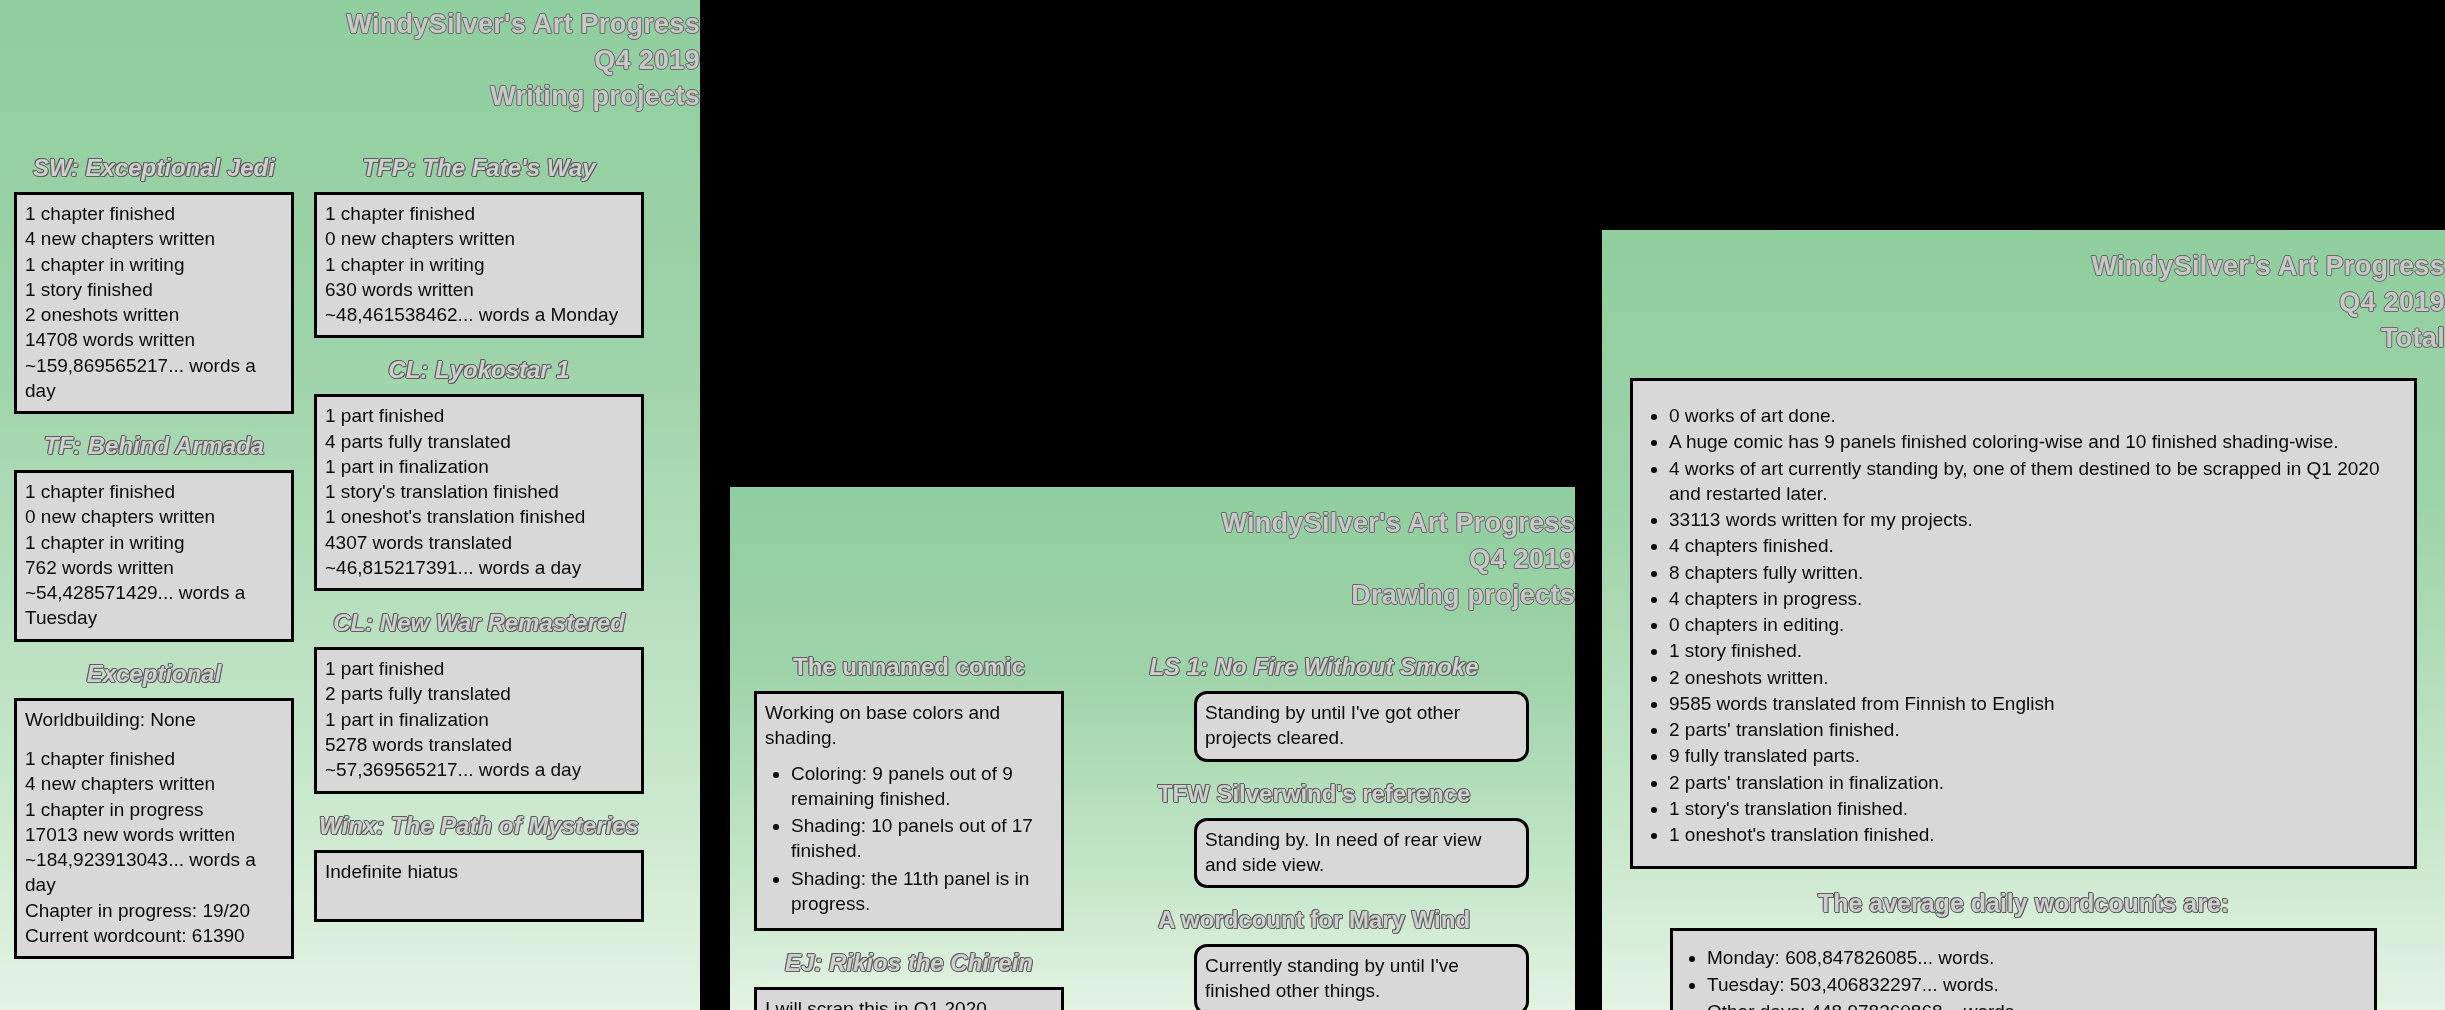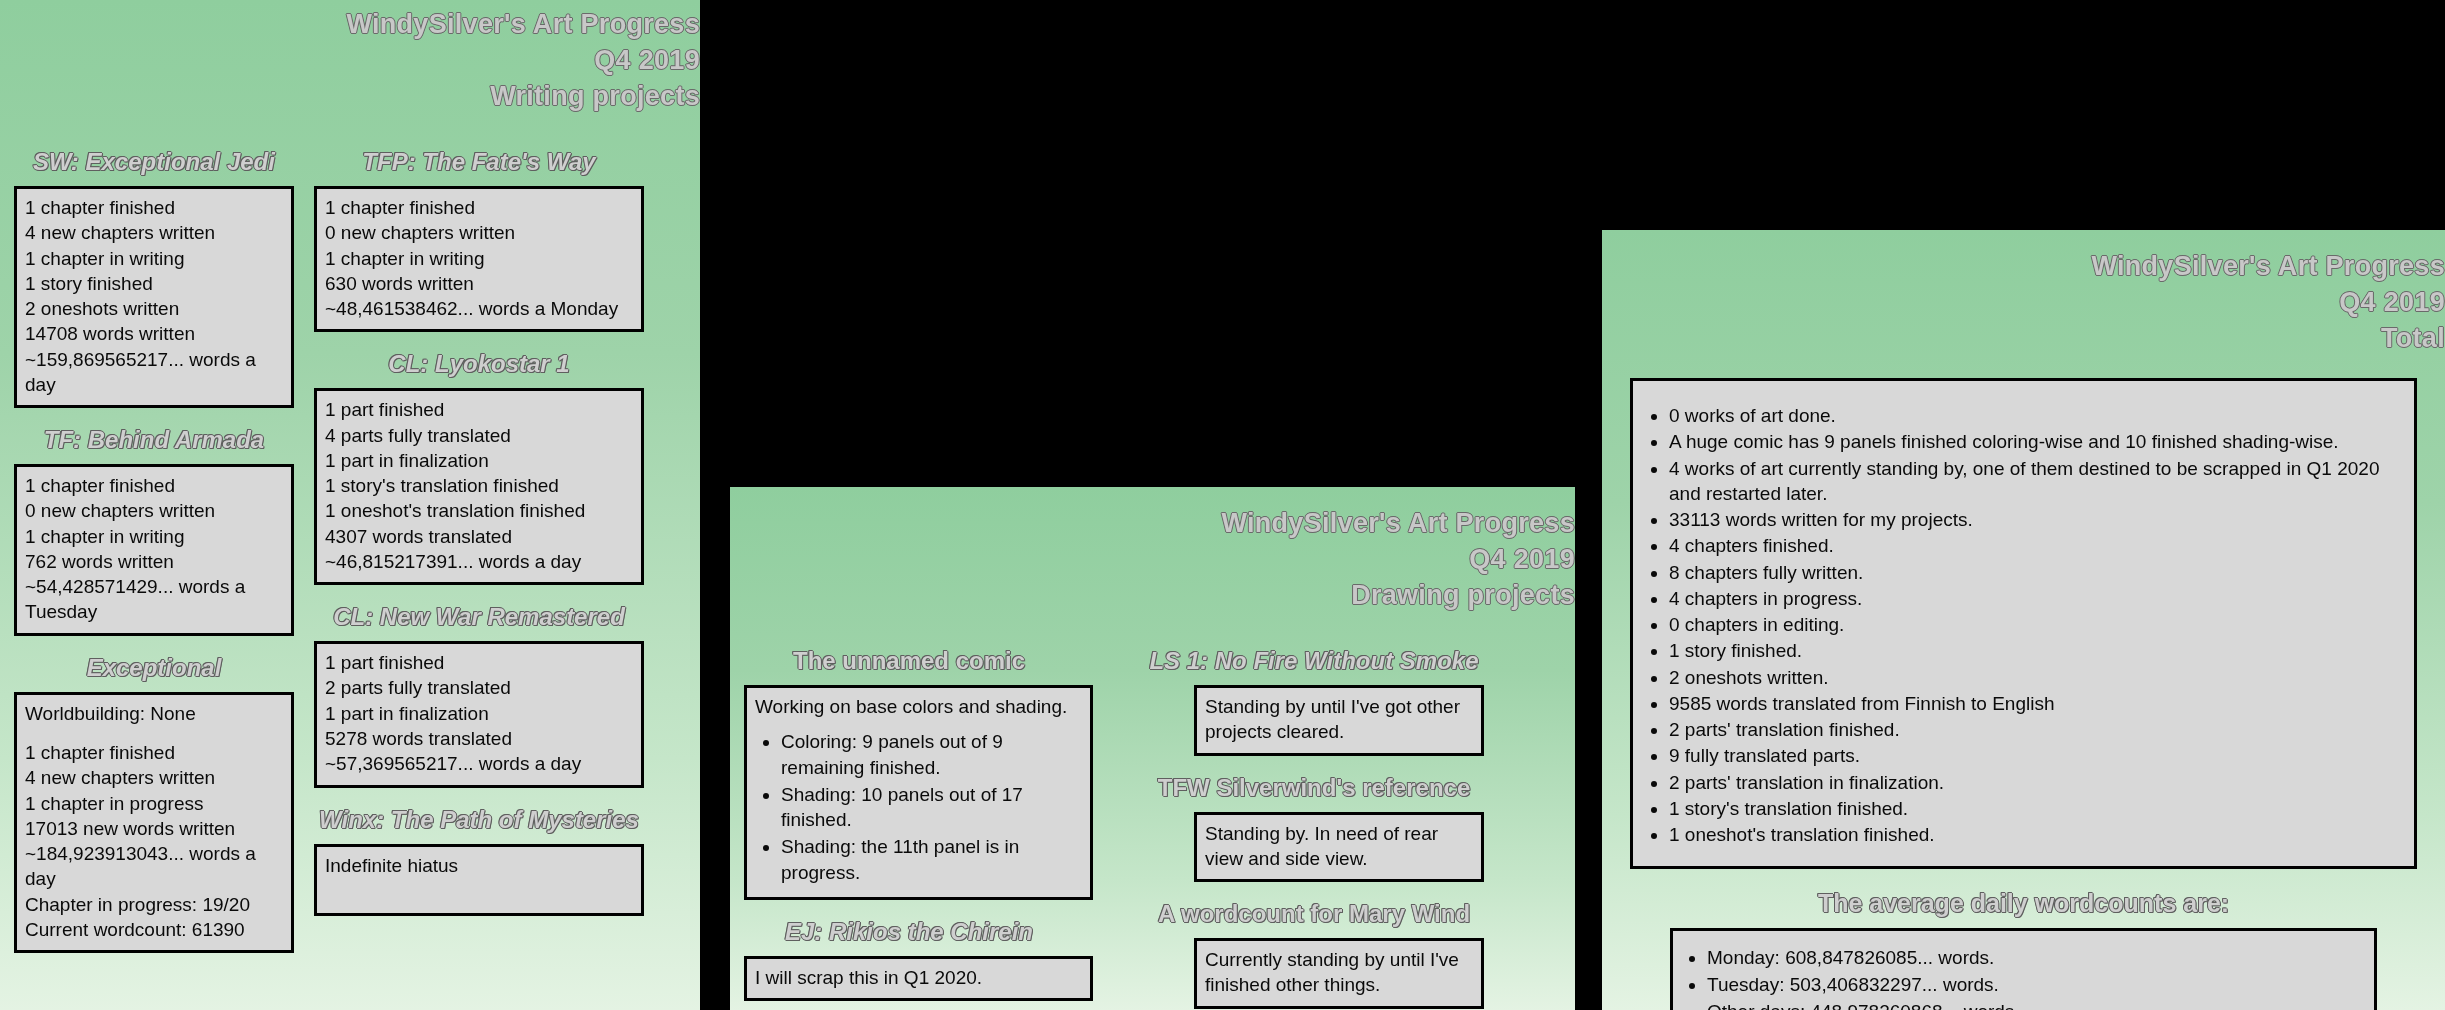--- a/index.html
+++ b/index.html
@@ -76,36 +76,36 @@
   .box li { margin: 0 0 2px 0; }
   .box .gap { height: 14px; }
 
   
   .two-col {
     display: flex;
     gap: 20px;
     padding: 0 14px;
     box-sizing: border-box;
   }
-  .col { flex: 0 0 auto; }
+  .col { flex: 0 0 auto; margin-top: 6px; }
   #panel-writing .col-a { width: 280px; }
   #panel-writing .col-b { width: 330px; }
 
   #panel-writing .head-area { padding-top: 6px; }
   #panel-writing .body-area { margin-top: 34px; }
 
   .group { margin-bottom: 18px; }
 
   
   #panel-drawing .head-area { padding-top: 18px; }
   #panel-drawing .body-area { margin-top: 34px; }
   #panel-drawing .col-a { width: 330px; }
   #panel-drawing .col-b { width: 440px; }
-  #panel-drawing .box-narrow { width: 349px; margin: 0 auto 0 auto; }
-  #panel-drawing .box-right { width: 290px; margin-left: 100px; }
+  #panel-drawing .box-narrow { width: 310px; margin: 0 auto 0 auto; }
+  #panel-drawing .box-right { width: 335px; margin-left: 100px; border-radius: 13px; }
 
   
   #panel-total .head-area { padding-top: 18px; }
   #panel-total .body-area { padding: 0 28px; margin-top: 22px; }
   #panel-total .box-main { padding: 12px 10px 14px 10px; }
   #panel-total .box-main li { margin-bottom: 1px; }
   #panel-total .sub-title { margin: 20px 0 10px 0; font-size: 25px; }
   #panel-total .box-avg { margin: 0 40px; }
   #panel-total .box-avg ul { margin: 8px 0 4px 0; }
 </style>

